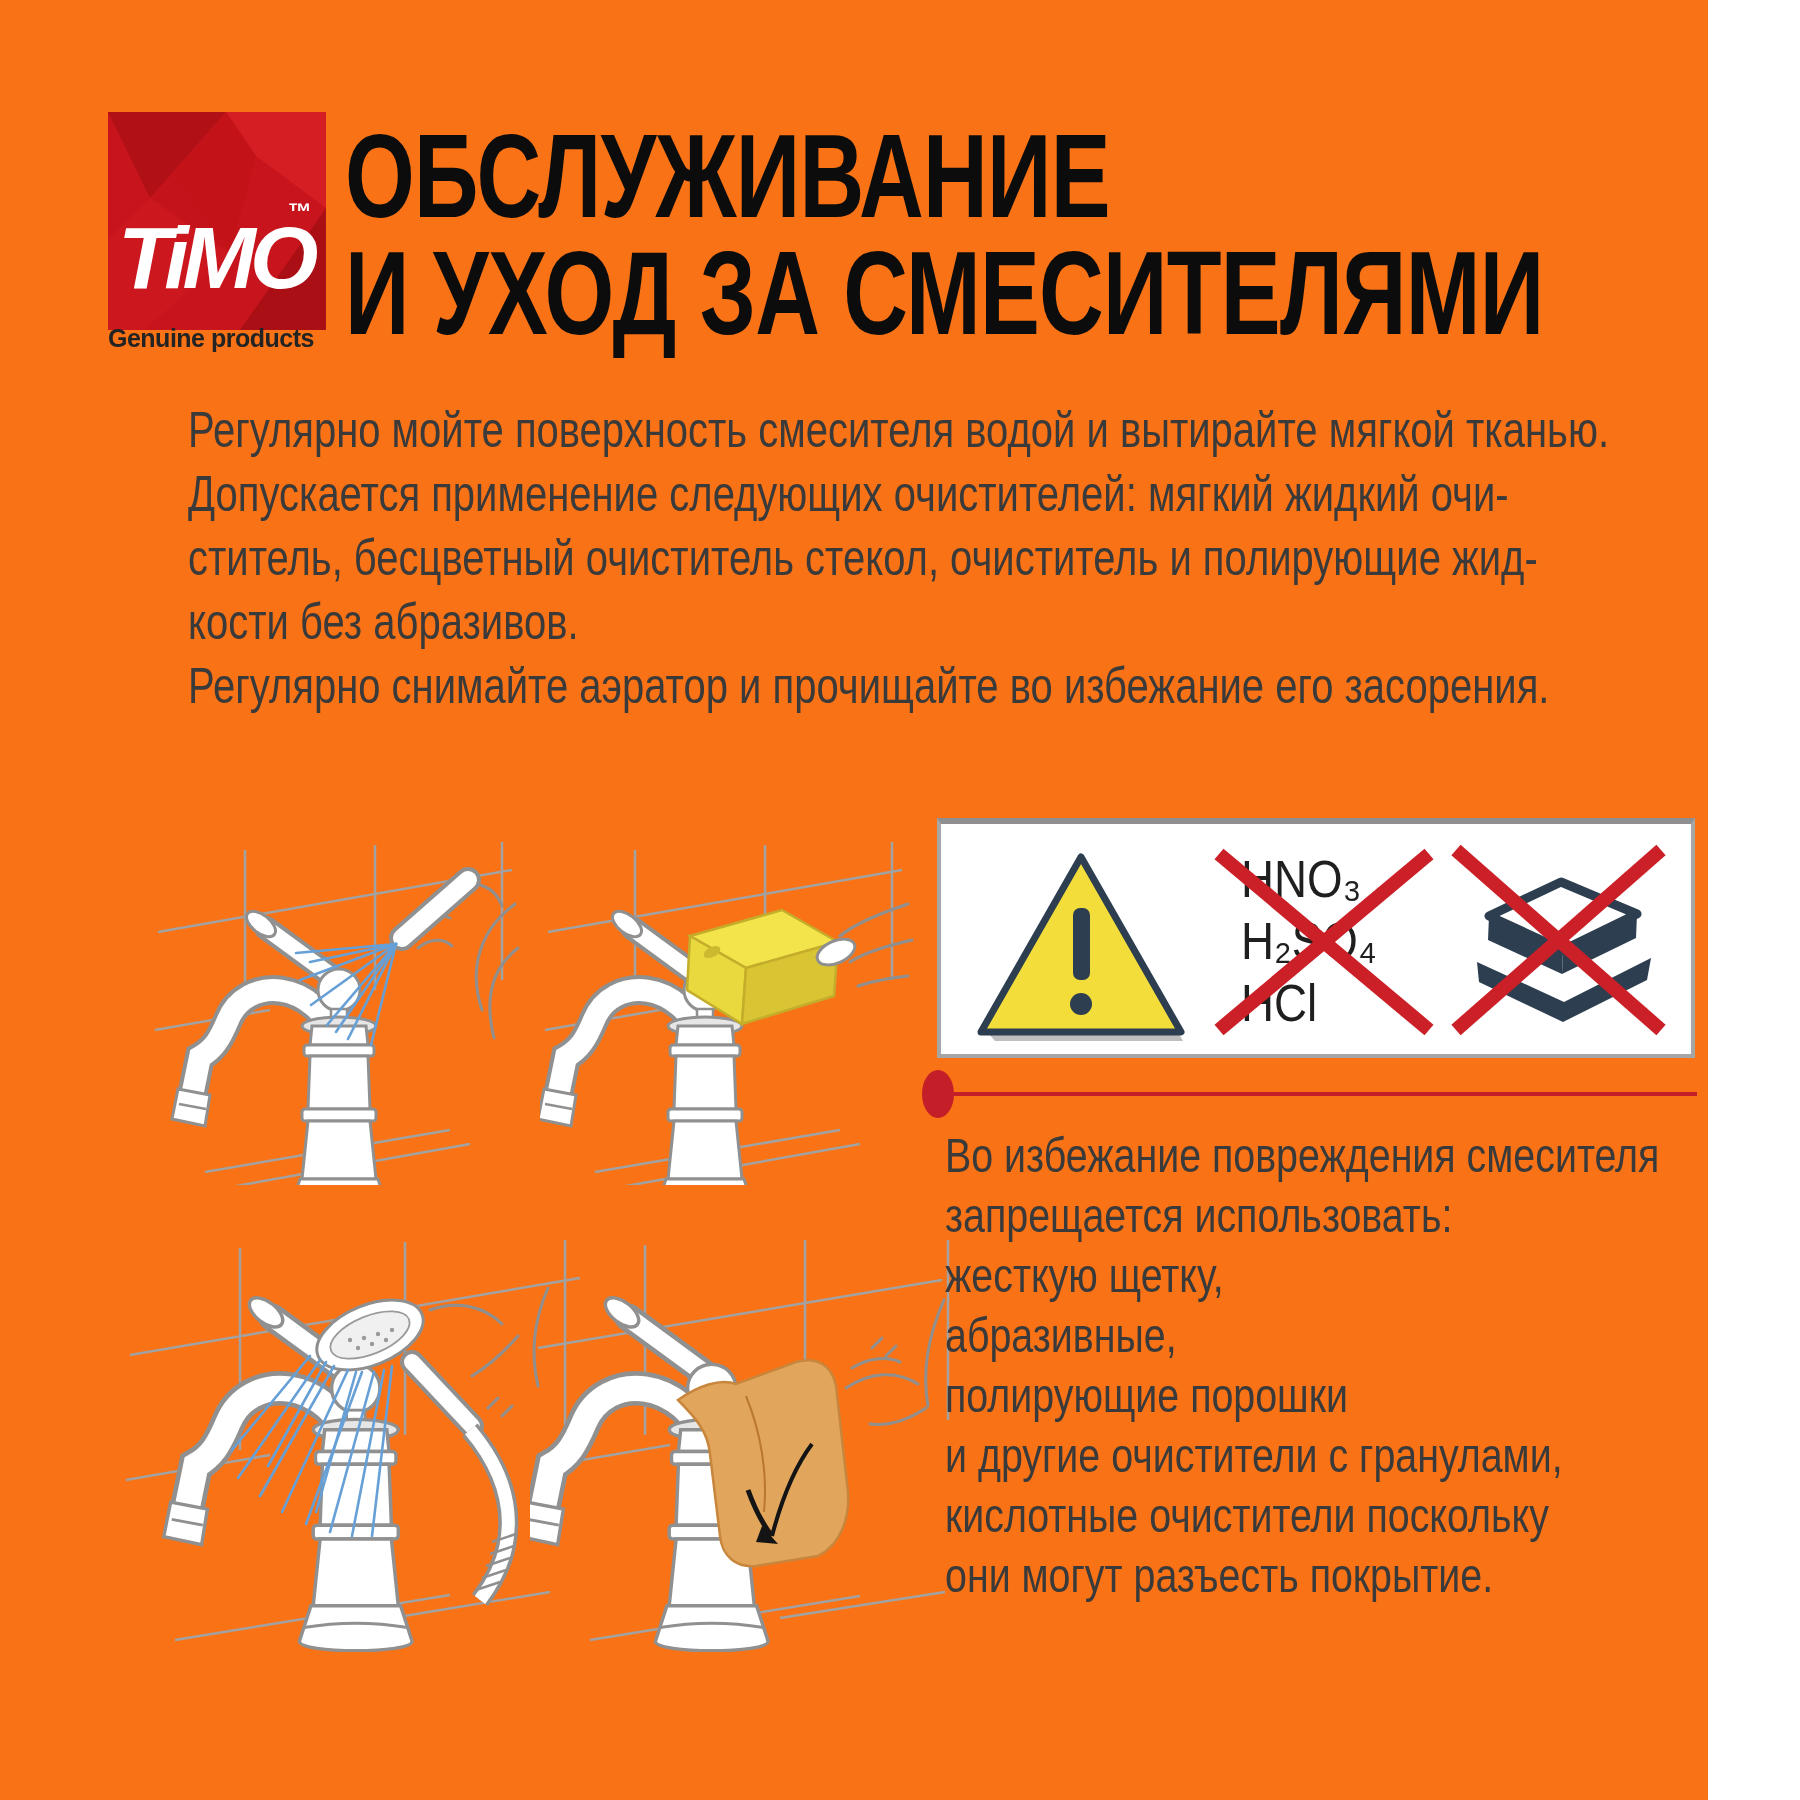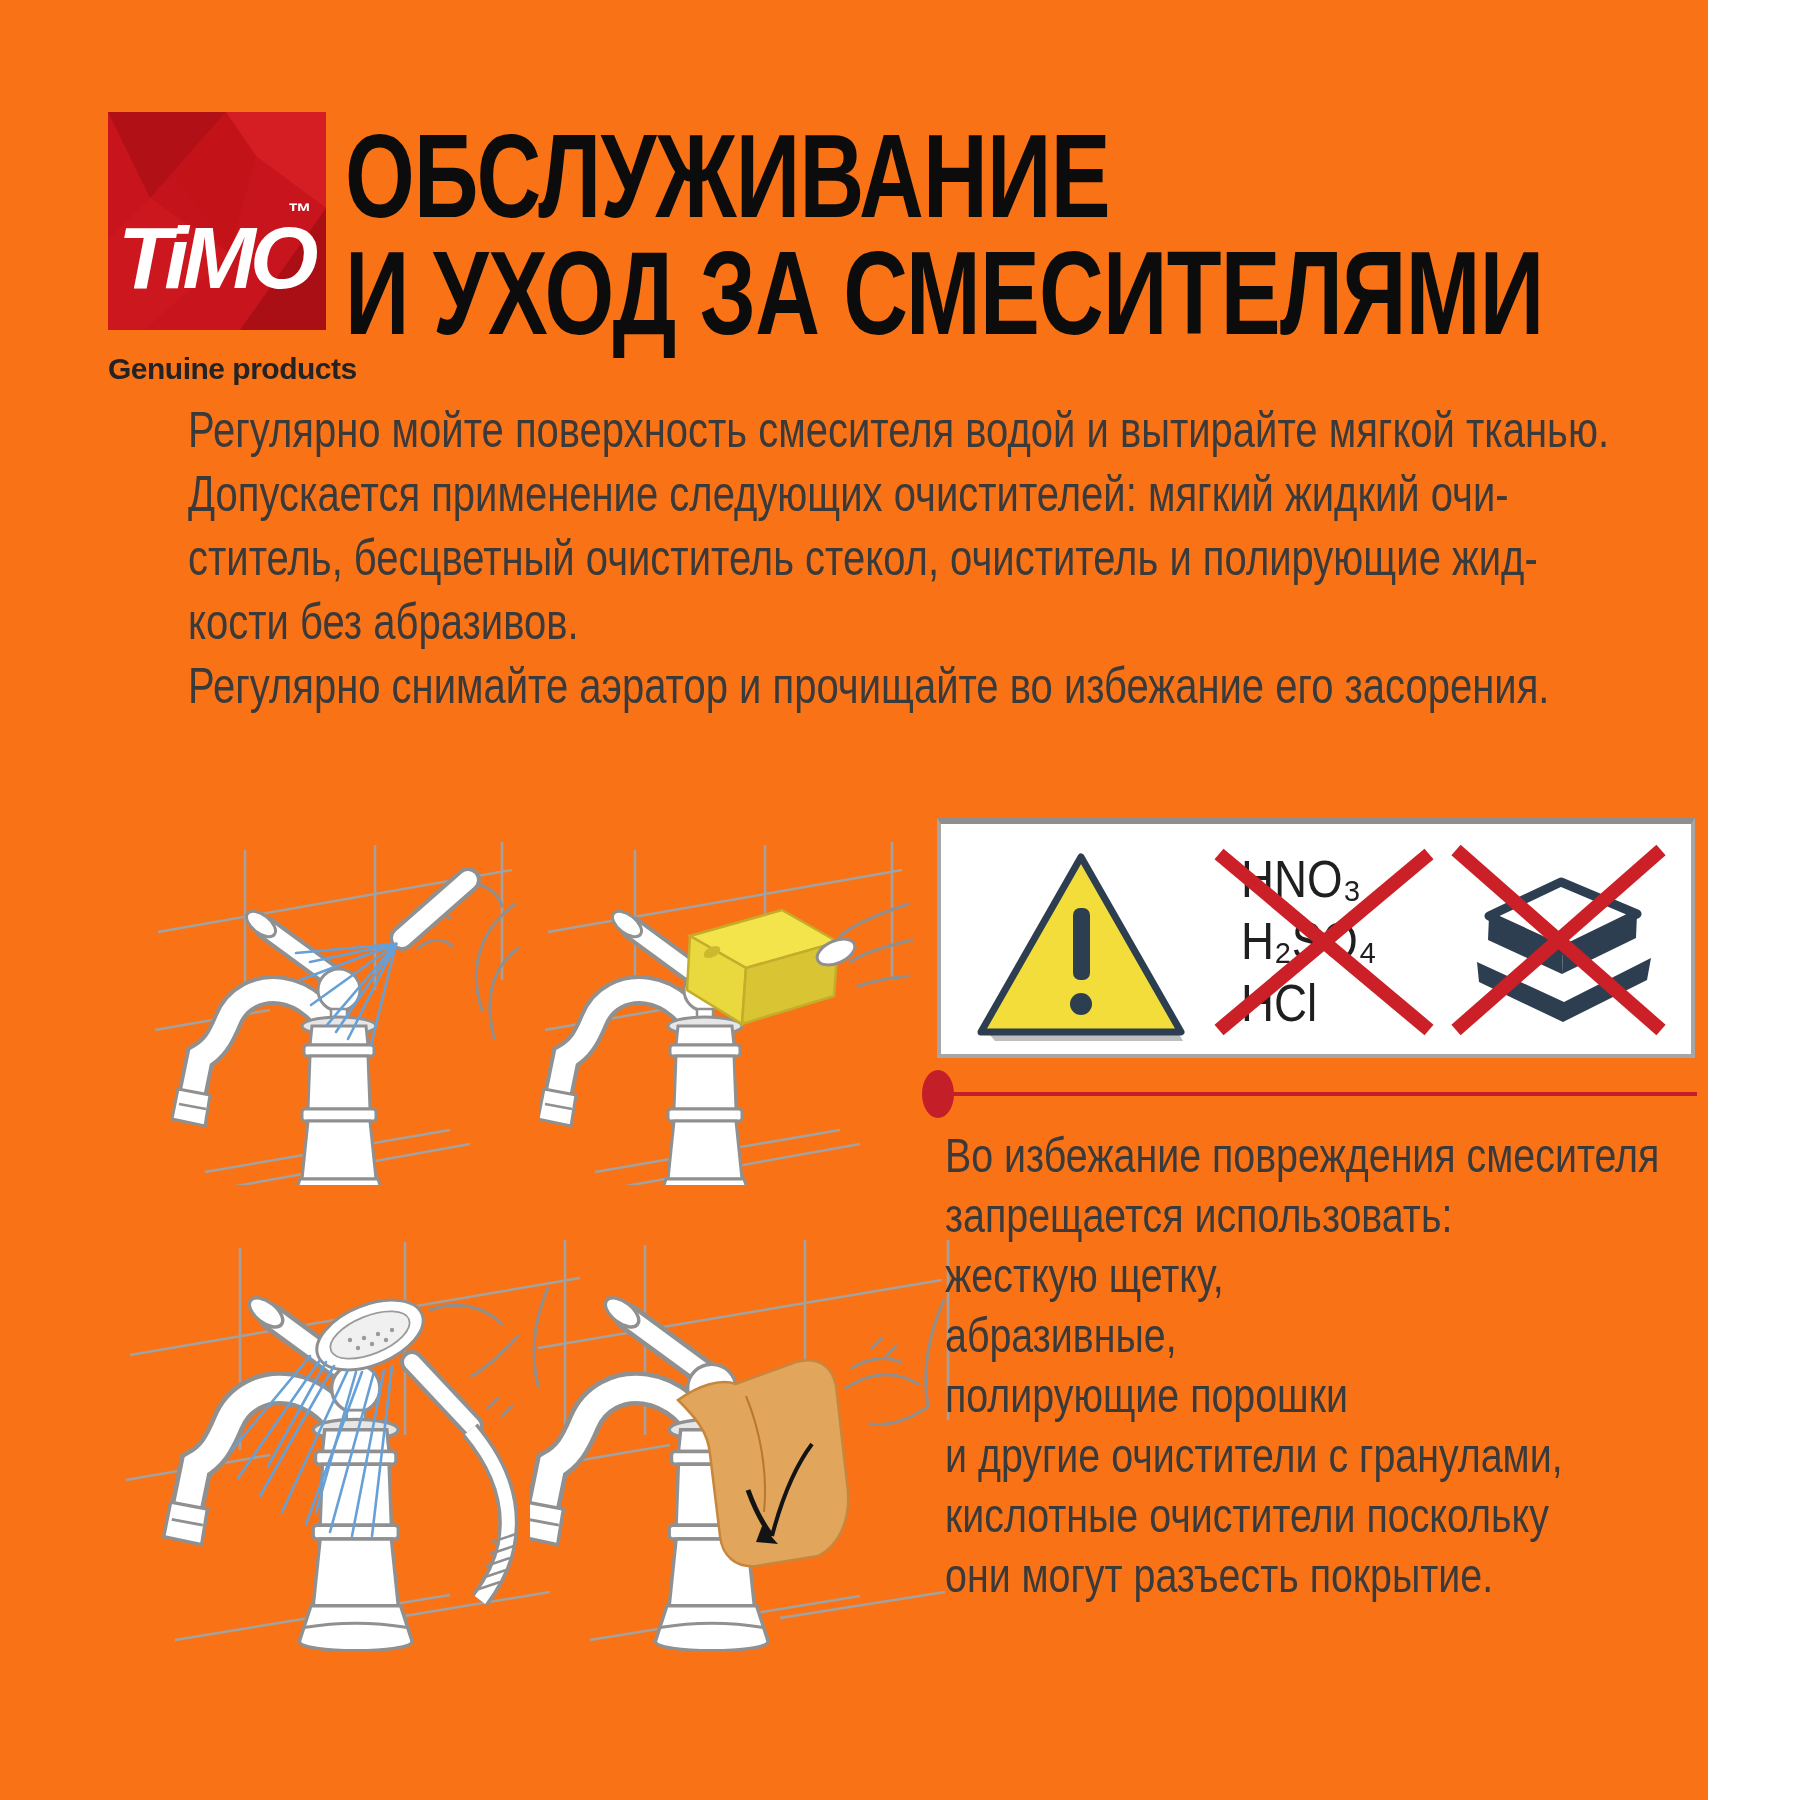--- a/index.html
+++ b/index.html
@@ -1,21 +1,21 @@
 <!DOCTYPE html>
 <html><head>
 <meta charset="utf-8">
 <style>
   html,body{margin:0;padding:0;background:#ffffff;}
   .canvas{position:relative;width:1708px;height:1800px;background:#f97316;overflow:hidden;
           font-family:"Liberation Sans","DejaVu Sans",sans-serif;}
 
   
   .logo{position:absolute;left:108px;top:112px;width:218px;height:218px;}
-  .tagline{position:absolute;left:108px;top:352px;width:260px;font-size:30px;font-weight:bold;
+  .tagline{position:absolute;left:108px;top:324px;width:260px;font-size:25px;font-weight:bold;
            color:#232323;letter-spacing:-0.5px;}
 
   
   .heading{position:absolute;left:345px;top:118px;margin:0;font-size:118px;line-height:117px;
            font-weight:800;color:#0c0c0c;transform:scaleX(0.76);transform-origin:left top;
            white-space:nowrap;letter-spacing:-1px;}
 
   
   .intro{position:absolute;left:188px;top:398px;font-size:50px;line-height:64px;color:#3a3a3a;
          transform:scaleX(0.80);transform-origin:left top;white-space:nowrap;}

